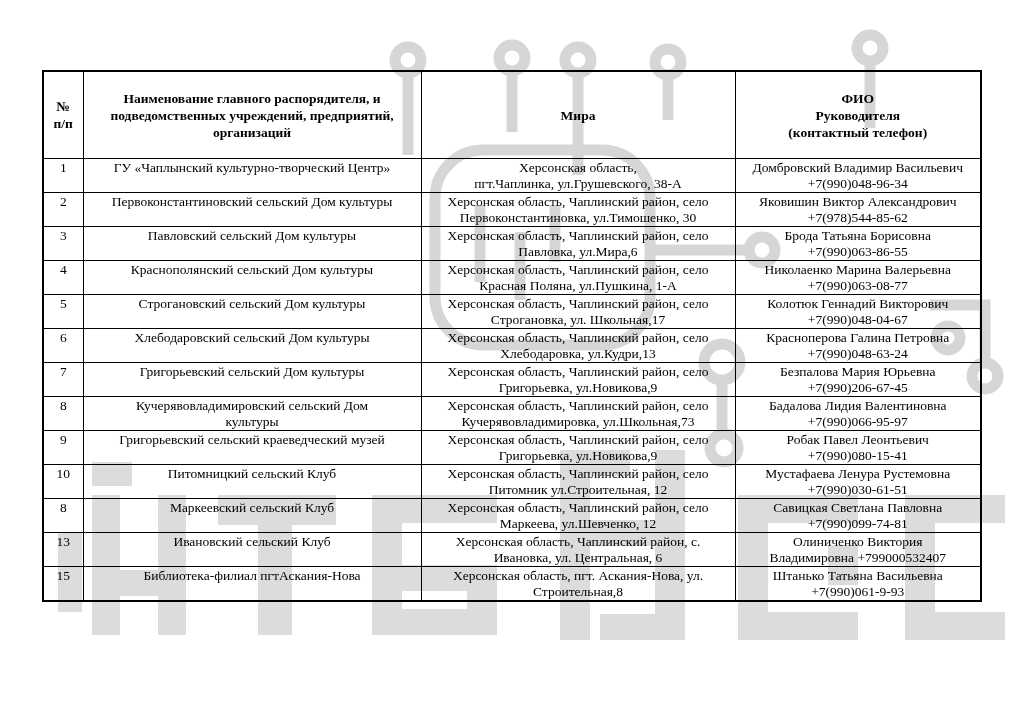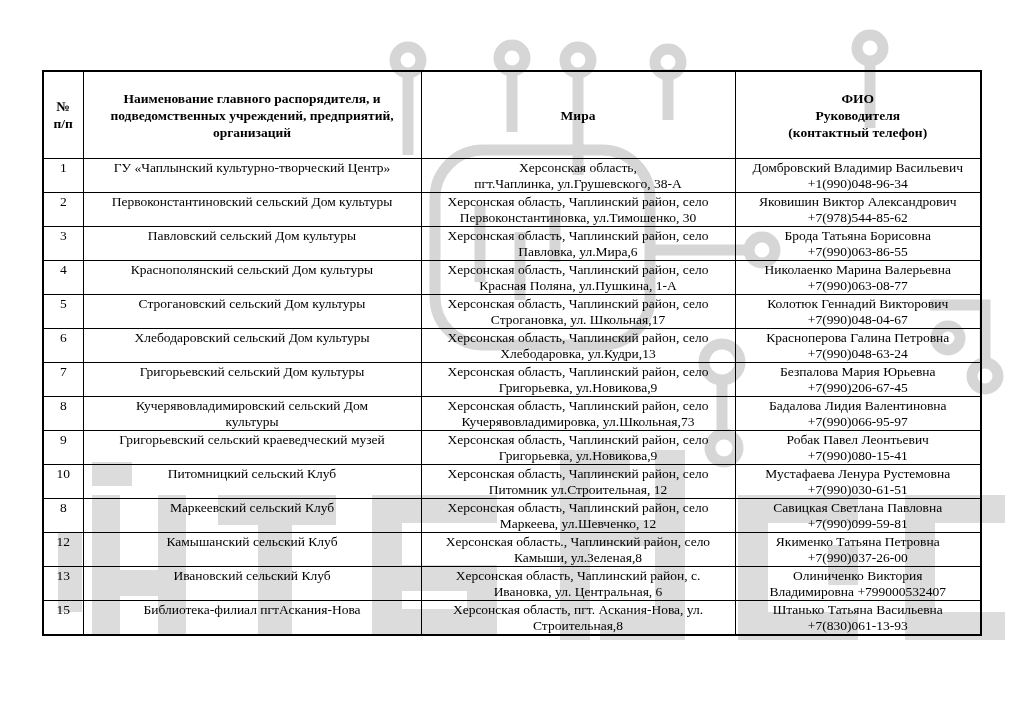--- a/index.html
+++ b/index.html
@@ -137,21 +137,21 @@
 (контактный телефон)</th>
       </tr>
     </thead>
     <tbody>
         <tr>
       <td>1</td>
       <td>ГУ «Чаплынский культурно-творческий Центр»</td>
       <td>Херсонская область,
 пгт.Чаплинка, ул.Грушевского, 38-А</td>
       <td>Домбровский Владимир Васильевич
-+1(990)048-96-34</td>
++7(990)048-96-34</td>
     </tr>
         <tr>
       <td>2</td>
       <td>Первоконстантиновский сельский Дом культуры</td>
       <td>Херсонская область, Чаплинский район, село
 Первоконстантиновка, ул.Тимошенко, 30</td>
       <td>Яковишин Виктор Александрович
 +7(978)544-85-62</td>
     </tr>
         <tr>
@@ -218,42 +218,34 @@
 Питомник ул.Строительная, 12</td>
       <td>Мустафаева Ленура Рустемовна
 +7(990)030-61-51</td>
     </tr>
         <tr>
       <td>8</td>
       <td>Маркеевский сельский Клуб</td>
       <td>Херсонская область, Чаплинский район, село
 Маркеева, ул.Шевченко, 12</td>
       <td>Савицкая Светлана Павловна
-+7(990)099-59-81</td>
-    </tr>
-        <tr>
-      <td>12</td>
-      <td>Камышанский сельский Клуб</td>
-      <td>Херсонская область., Чаплинский район, село
-Камыши, ул.Зеленая,8</td>
-      <td>Якименко Татьяна Петровна
-+7(990)037-26-00</td>
++7(990)099-74-81</td>
     </tr>
         <tr>
       <td>13</td>
       <td>Ивановский сельский Клуб</td>
       <td>Херсонская область, Чаплинский район, с.
 Ивановка, ул. Центральная, 6</td>
       <td>Олиниченко Виктория
 Владимировна +799000532407</td>
     </tr>
         <tr>
       <td>15</td>
       <td>Библиотека-филиал пгтАскания-Нова</td>
       <td>Херсонская область, пгт. Аскания-Нова, ул.
 Строительная,8</td>
       <td>Штанько Татьяна Васильевна
-+7(830)061-13-93</td>
++7(990)061-9-93</td>
     </tr>
       </tbody>
   </table>
 
 </div>
 
 </body></html>

